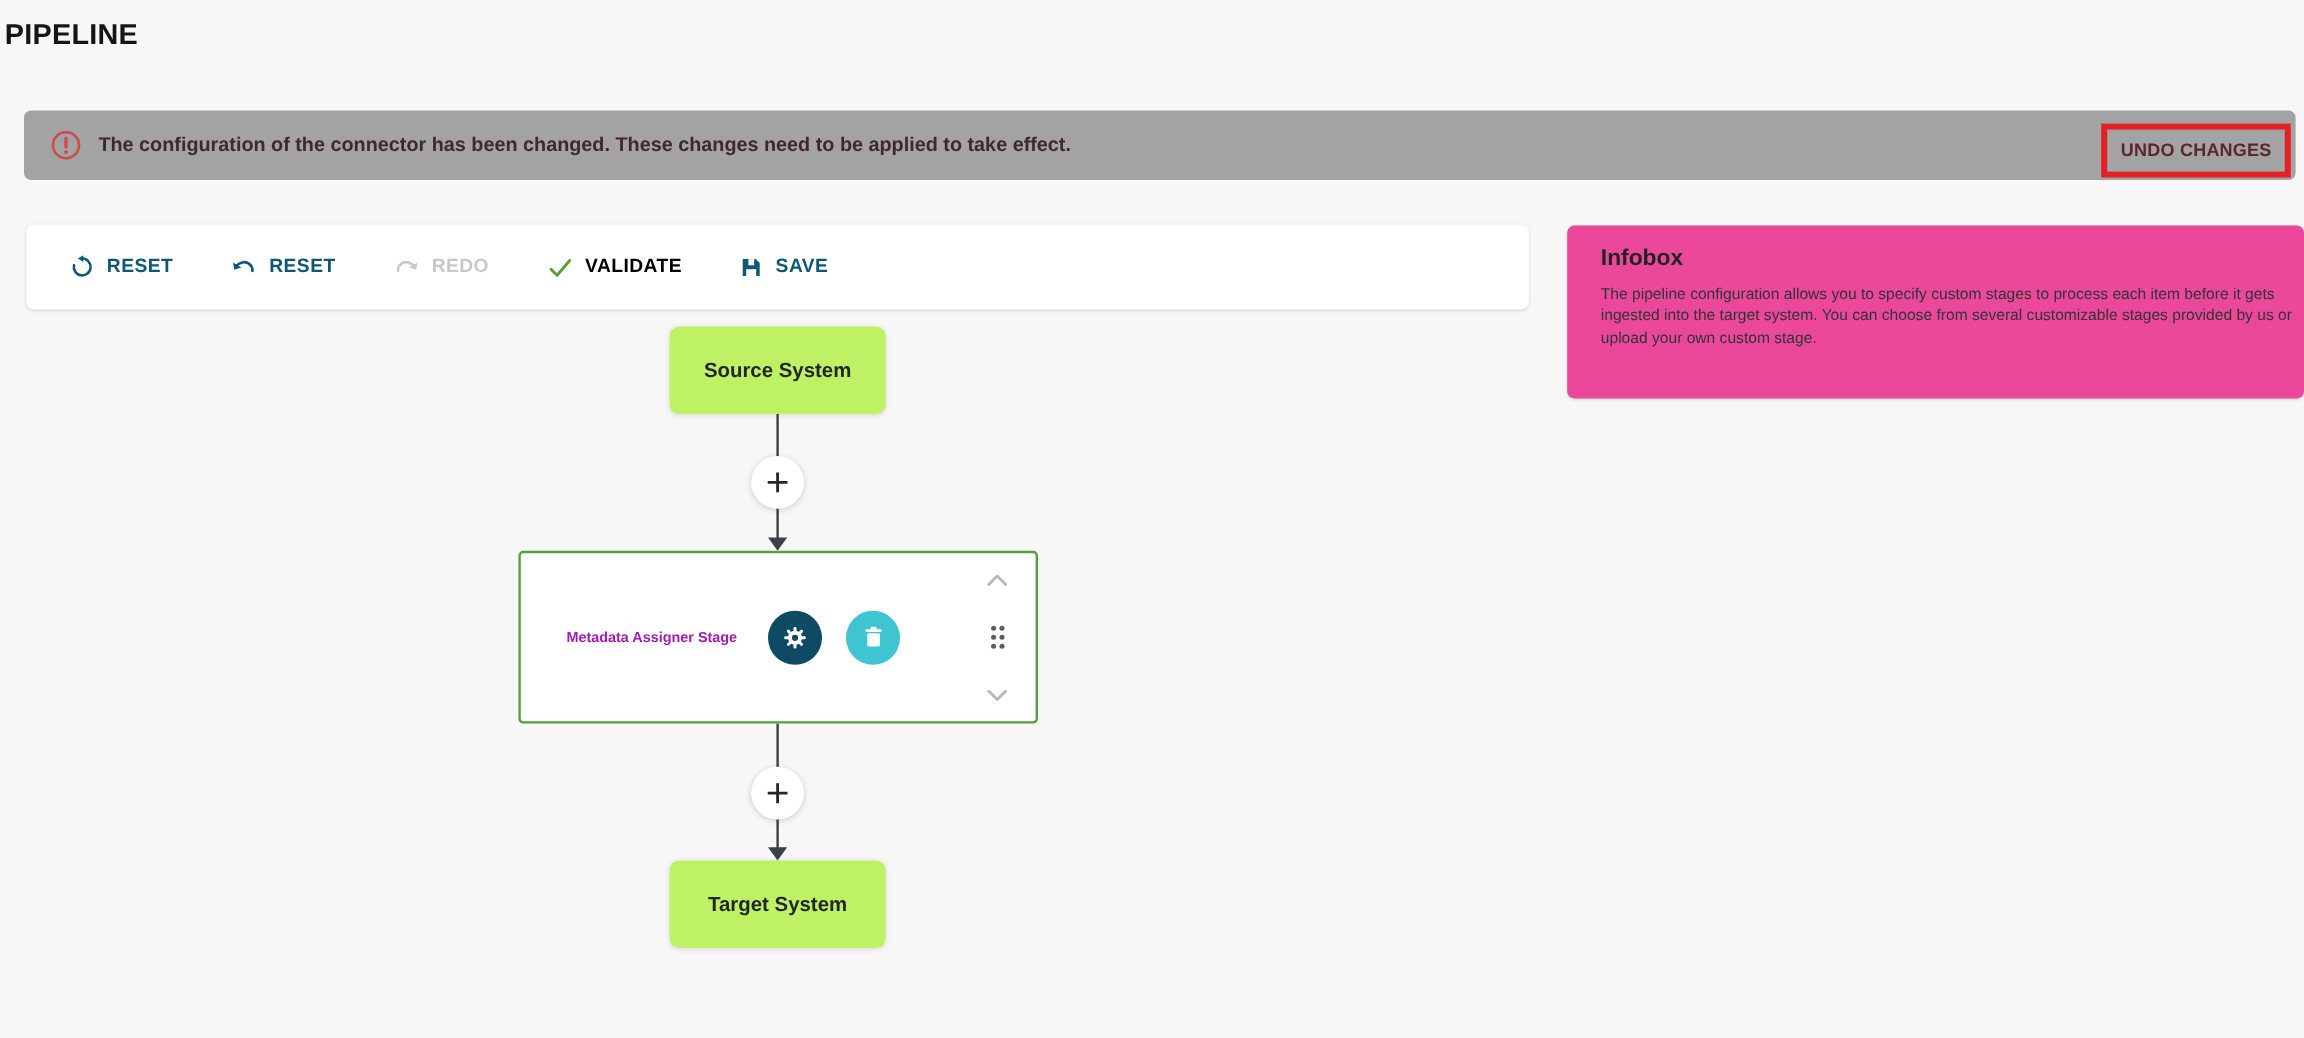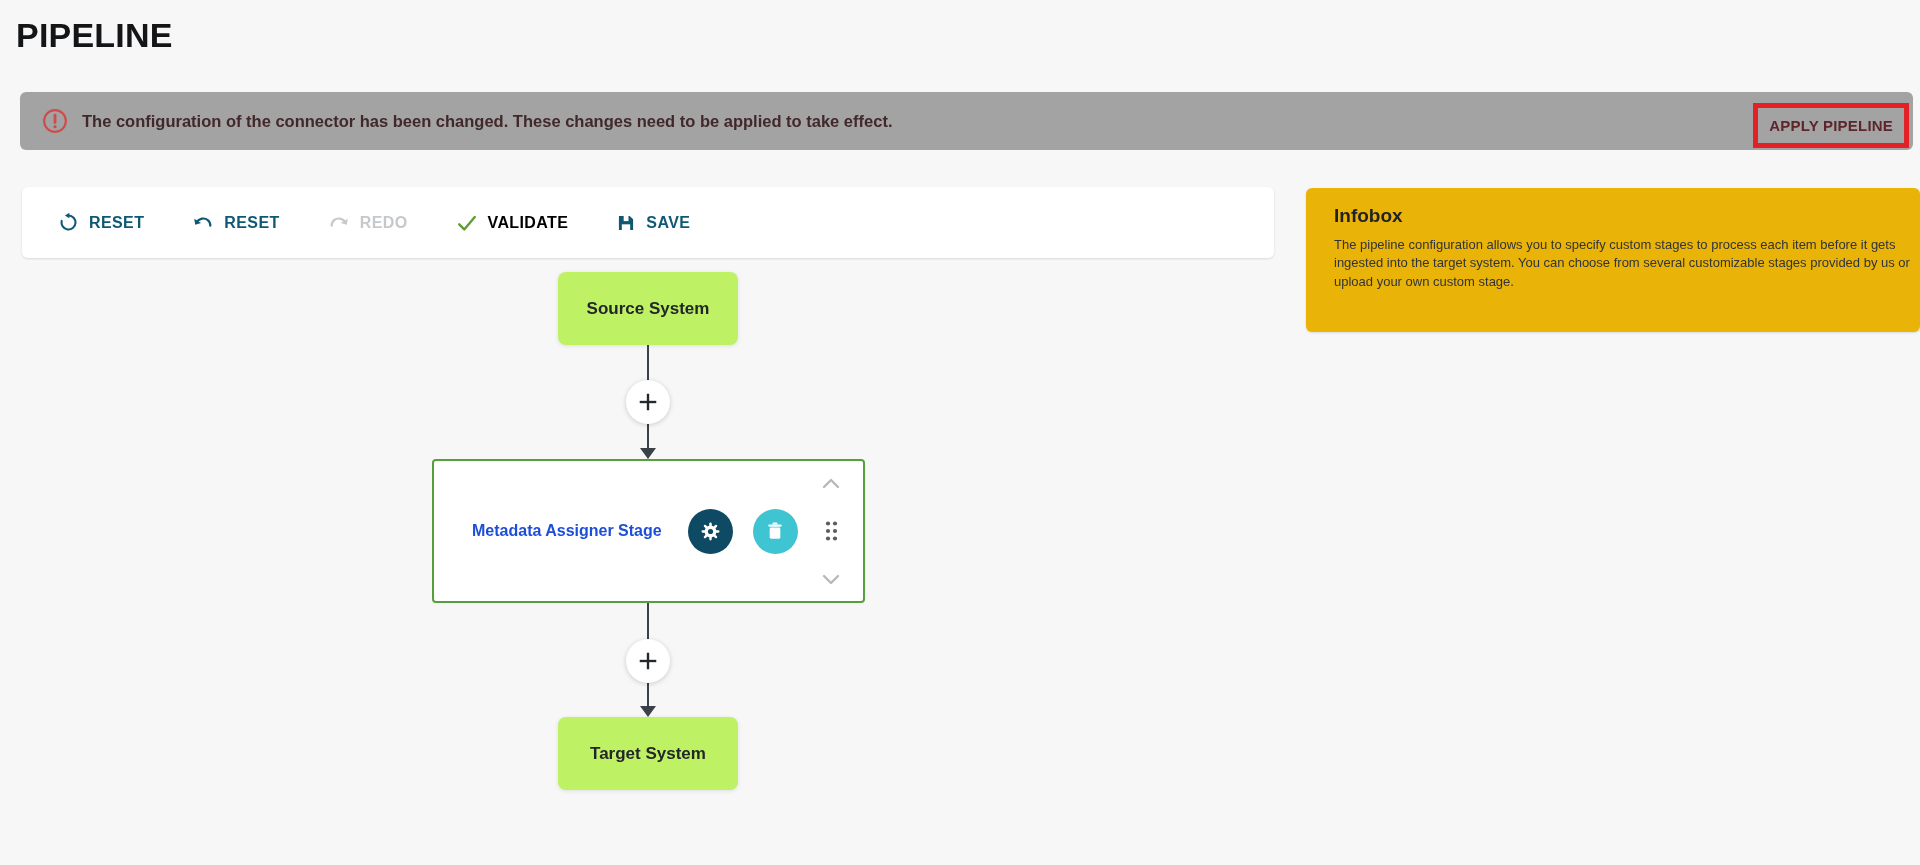--- a/index.html
+++ b/index.html
@@ -7,22 +7,22 @@
   body {
     position: relative;
     background: #f7f7f8;
     font-family: "Liberation Sans", "DejaVu Sans", sans-serif;
     color: #232629;
     overflow: hidden;
   }
 
   
   .page-title {
-    position: absolute; left: 16px; top: 16px;
-    font-size: 34px; font-weight: 600; color: #141517;
+    position: absolute; left: 4px; top: 16px;
+    font-size: 24px; font-weight: 600; color: #141517;
     letter-spacing: 0.2px;
   }
 
   
   .alert {
     position: absolute; left: 20px; top: 92px;
     width: 1893px; height: 58px;
     background: #a3a3a3; border-radius: 6px;
     display: flex; align-items: center;
     padding-left: 22px;
@@ -62,21 +62,21 @@
     color: #0e5874;
   }
   .tb-btn svg { display: block; }
   .tb-btn.disabled { color: #c6c9cb; cursor: default; }
   .tb-btn.validate { color: #000000; }
 
   
   .infobox {
     position: absolute; left: 1306px; top: 188px;
     width: 614px; height: 144px;
-    background: #eab308; border-radius: 6px;
+    background: #ec4899; border-radius: 6px;
     box-shadow: 0 1px 3px rgba(0,0,0,.08), 0 1px 2px rgba(0,0,0,.05);
     padding: 17px 26px 0 28px;
   }
   .infobox h2 { font-size: 19px; font-weight: 700; color: #1f2226; margin-bottom: 9px; }
   .infobox p  { font-size: 13px; line-height: 1.42; color: #303439; width: 578px; }
 
   
   .node {
     position: absolute; width: 180px; height: 73px;
     background: #bef264; border-radius: 8px;
@@ -109,21 +109,21 @@
   .plus-btn.p2 { top: 639px; }
 
   .stage {
     position: absolute; left: 432px; top: 459px;
     width: 433px; height: 144px;
     background: #fff; border: 2px solid #55a03a; border-radius: 4px;
     display: flex; align-items: center;
     padding: 0 20px 0 38px;
     z-index: 1;
   }
-  .stage-label { font-size: 16px; font-weight: 700; color: #1d4ed8; flex: 0 0 auto; }
+  .stage-label { font-size: 12px; font-weight: 700; color: #a21caf; flex: 0 0 auto; }
   .circle-btn {
     width: 45px; height: 45px; border-radius: 50%;
     border: none; cursor: pointer;
     display: flex; align-items: center; justify-content: center;
     flex: 0 0 auto;
   }
   .circle-btn.gear  { background: #0e4a63; margin-left: 26px; }
   .circle-btn.trash { background: #3ec5d1; margin-left: 20px; }
   .stage-side {
     margin-left: auto; height: 112px;
@@ -139,21 +139,21 @@
 <h1 class="page-title">PIPELINE</h1>
 
 <div class="alert">
   <svg class="alert-icon" viewBox="0 0 24 24">
     <circle cx="12" cy="12" r="10" fill="none" stroke="#cf4c4c" stroke-width="2"></circle>
     <line x1="12" y1="6.6" x2="12" y2="13.4" stroke="#cf4c4c" stroke-width="2.6" stroke-linecap="round"></line>
     <circle cx="12" cy="17.2" r="1.5" fill="#cf4c4c"></circle>
   </svg>
   <span class="alert-msg">The configuration of the connector has been changed. These changes need to be applied to take effect.</span>
   <div class="apply-hl">
-    <button class="apply-btn">APPLY PIPELINE</button>
+    <button class="apply-btn">UNDO CHANGES</button>
   </div>
 </div>
 
 <div class="toolbar">
   <button class="tb-btn">
     <svg width="21" height="21" viewBox="0 0 24 24">
       <path d="M12 4a8 8 0 1 1-7.8 6.2" fill="none" stroke="currentColor" stroke-width="2.4" stroke-linecap="round"></path>
       <path d="M13 .8 L7.9 4 L13 7.2 Z" fill="currentColor"></path>
     </svg>
     <span>RESET</span>

